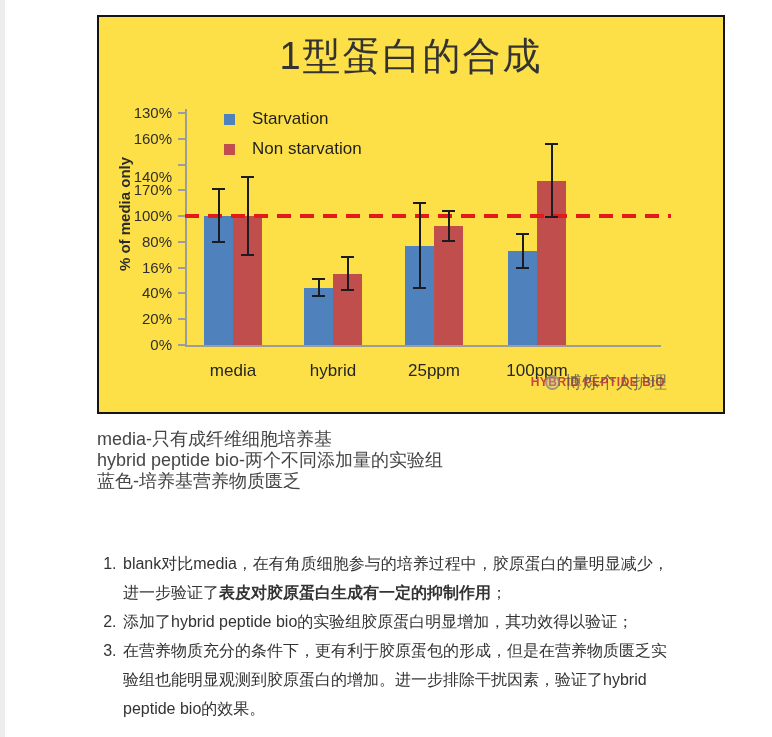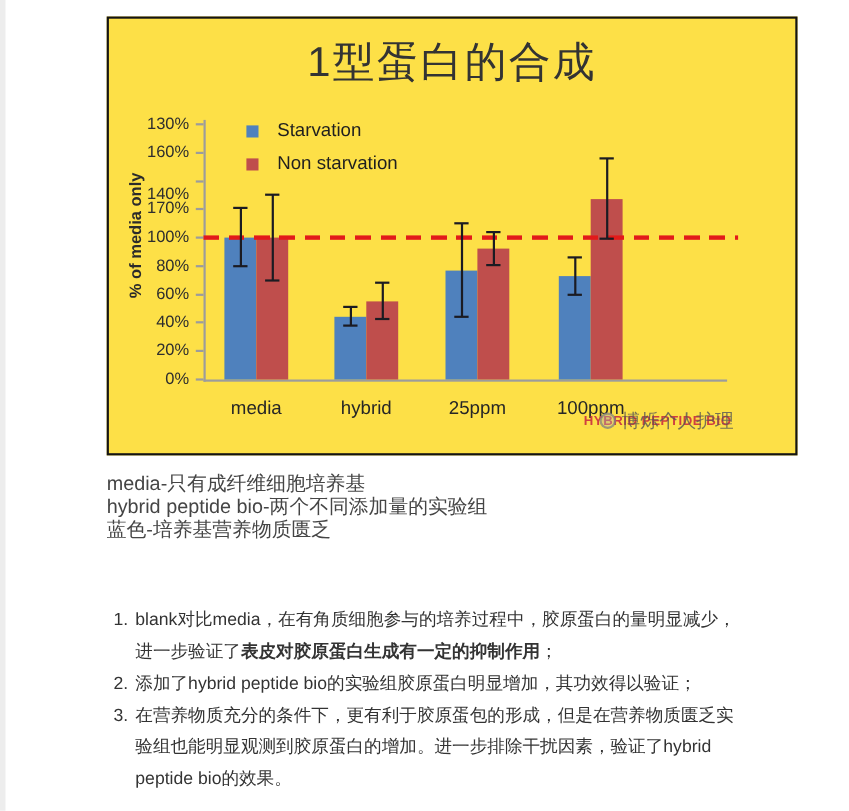--- a/index.html
+++ b/index.html
@@ -89,21 +89,21 @@
     </div>
   <div class="plot" id="plot">
       <div class="axis-y" style="left: 86px; top: 92px; height: 238px; background: rgb(156, 156, 156);"></div>
       <div class="tick-mark" style="left: 79px; top: 327px; background: rgb(156, 156, 156);"></div>
       <div class="tick-label" style="left: 33px; top: 319px;">0%</div>
       <div class="tick-mark" style="left: 79px; top: 301.22px; background: rgb(156, 156, 156);"></div>
       <div class="tick-label" style="left: 33px; top: 293.22px;">20%</div>
       <div class="tick-mark" style="left: 79px; top: 275.44px; background: rgb(156, 156, 156);"></div>
       <div class="tick-label" style="left: 33px; top: 267.44px;">40%</div>
       <div class="tick-mark" style="left: 79px; top: 249.66px; background: rgb(156, 156, 156);"></div>
-      <div class="tick-label" style="left: 33px; top: 241.66px;">60%</div>
+      <div class="tick-label" style="left: 33px; top: 241.66px;">16%</div>
       <div class="tick-mark" style="left: 79px; top: 223.88px; background: rgb(156, 156, 156);"></div>
       <div class="tick-label" style="left: 33px; top: 215.88px;">80%</div>
       <div class="tick-mark" style="left: 79px; top: 198.1px; background: rgb(156, 156, 156);"></div>
       <div class="tick-label" style="left: 33px; top: 190.1px;">100%</div>
       <div class="tick-mark" style="left: 79px; top: 172.32px; background: rgb(156, 156, 156);"></div>
       <div class="tick-label" style="left: 33px; top: 164.32px;">170%</div>
       <div class="tick-mark" style="left: 79px; top: 146.54px; background: rgb(156, 156, 156);"></div>
       <div class="tick-label" style="left: 33px; top: 138.54px; margin-top: 12px;">140%</div>
       <div class="tick-mark" style="left: 79px; top: 120.76px; background: rgb(156, 156, 156);"></div>
       <div class="tick-label" style="left: 33px; top: 112.76px;">160%</div>

